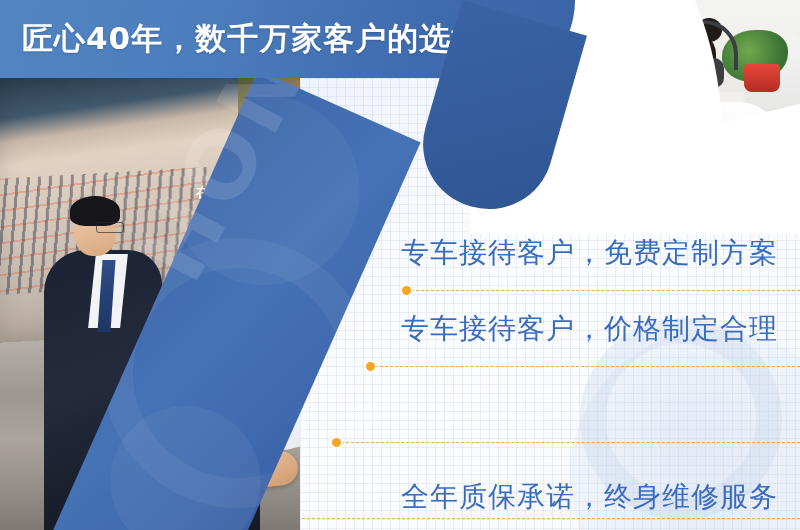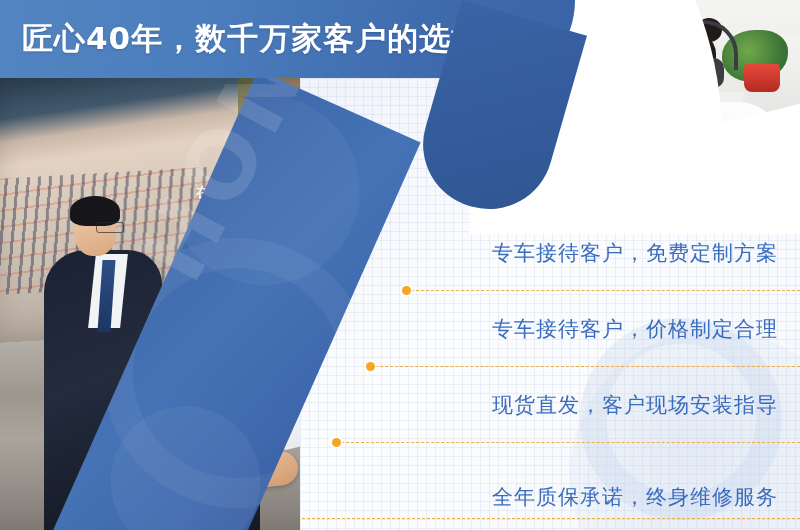--- a/index.html
+++ b/index.html
@@ -459,21 +459,21 @@
   .feature-row {
     position: absolute;
     left: 0;
     width: 500px;
     height: 72px;
   }
   .feature-text {
     position: absolute;
     right: 22px;
     top: 18px;
-    font-size: 21px;
+    font-size: 28px;
     line-height: 34px;
     font-weight: 500;
     color: #3a6cbe;
     letter-spacing: 1px;
     white-space: nowrap;
     font-family: "DejaVu Sans", "Liberation Sans", sans-serif;
   }
   .divider {
     position: absolute;
     height: 0;
@@ -581,23 +581,20 @@
     </div>
     <div class="divider" style="left: 106px; top: 212px; width: 394px;"></div>
     <div class="divider-dot" style="left: 102px; top: 208px;"></div>
 
     <div class="feature-row" style="top: 216px;">
       <div class="feature-text">专车接待客户，价格制定合理</div>
     </div>
     <div class="divider" style="left: 70px; top: 288px; width: 430px;"></div>
     <div class="divider-dot" style="left: 66px; top: 284px;"></div>
 
-    <div class="feature-row" style="top: 292px;">
-      <div class="feature-text">现货直发，客户现场安装指导</div>
-    </div>
     <div class="divider" style="left: 36px; top: 364px; width: 464px;"></div>
     <div class="divider-dot" style="left: 32px; top: 360px;"></div>
 
     <div class="feature-row" style="top: 384px;">
       <div class="feature-text">全年质保承诺，终身维修服务</div>
     </div>
     <div class="divider" style="left: 2px; top: 440px; width: 498px;"></div>
 
   </div>
 

